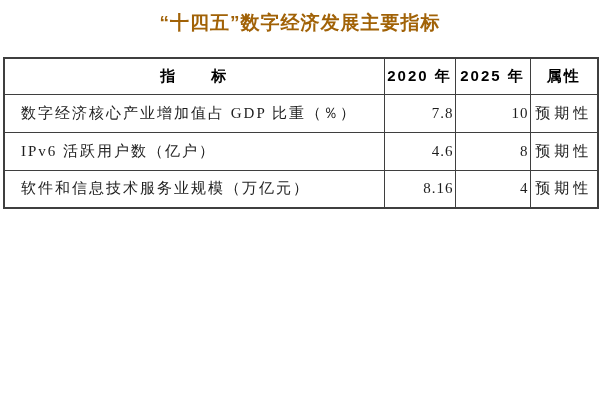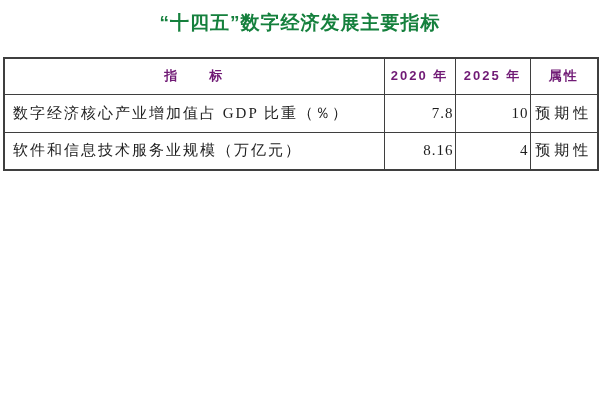--- a/index.html
+++ b/index.html
@@ -19,21 +19,21 @@
   .title {
     position: absolute;
     top: 10px;
     left: 0;
     width: 600px;
     text-align: center;
     font-family: "Liberation Sans", "DejaVu Sans", sans-serif;
     font-weight: bold;
     font-size: 19px;
     letter-spacing: 1px;
-    color: #15803d;
+    color: #a16207;
   }
   table.indicators {
     position: absolute;
     left: 3px;
     top: 57px;
     width: 594px;
     border-collapse: collapse;
     table-layout: fixed;
     border: 2px solid #3f3f3f;
   }
@@ -41,32 +41,32 @@
   table.indicators td {
     border: 1px solid #3f3f3f;
     vertical-align: middle;
     overflow: hidden;
     white-space: nowrap;
   }
   table.indicators th {
     height: 36px;
     font-family: "Liberation Sans", "DejaVu Sans", sans-serif;
     font-weight: bold;
-    font-size: 13px;
+    font-size: 15px;
     text-align: center;
     letter-spacing: 2px;
-    color: #701a75;
+    color: #000000;
   }
   table.indicators td {
     height: 38px;
     font-size: 15px;
   }
   td.ind {
     text-align: left;
-    padding-left: 8px;
+    padding-left: 16px;
     letter-spacing: 2px;
   }
   td.num {
     text-align: right;
     letter-spacing: 1px;
   }
   td.attr {
     text-align: center;
     letter-spacing: 4px;
   }
@@ -92,20 +92,26 @@
     </tr>
   </thead>
   <tbody>
   <tr>
     <td class="ind">数字经济核心产业增加值占 GDP 比重（％）</td>
     <td class="num">7.8</td>
     <td class="num">10</td>
     <td class="attr">预期性</td>
   </tr>
 
+  <tr>
+    <td class="ind">IPv6 活跃用户数（亿户）</td>
+    <td class="num">4.6</td>
+    <td class="num">8</td>
+    <td class="attr">预期性</td>
+  </tr>
 
 
   <tr>
     <td class="ind">软件和信息技术服务业规模（万亿元）</td>
     <td class="num">8.16</td>
     <td class="num">4</td>
     <td class="attr">预期性</td>
   </tr>
 
 

